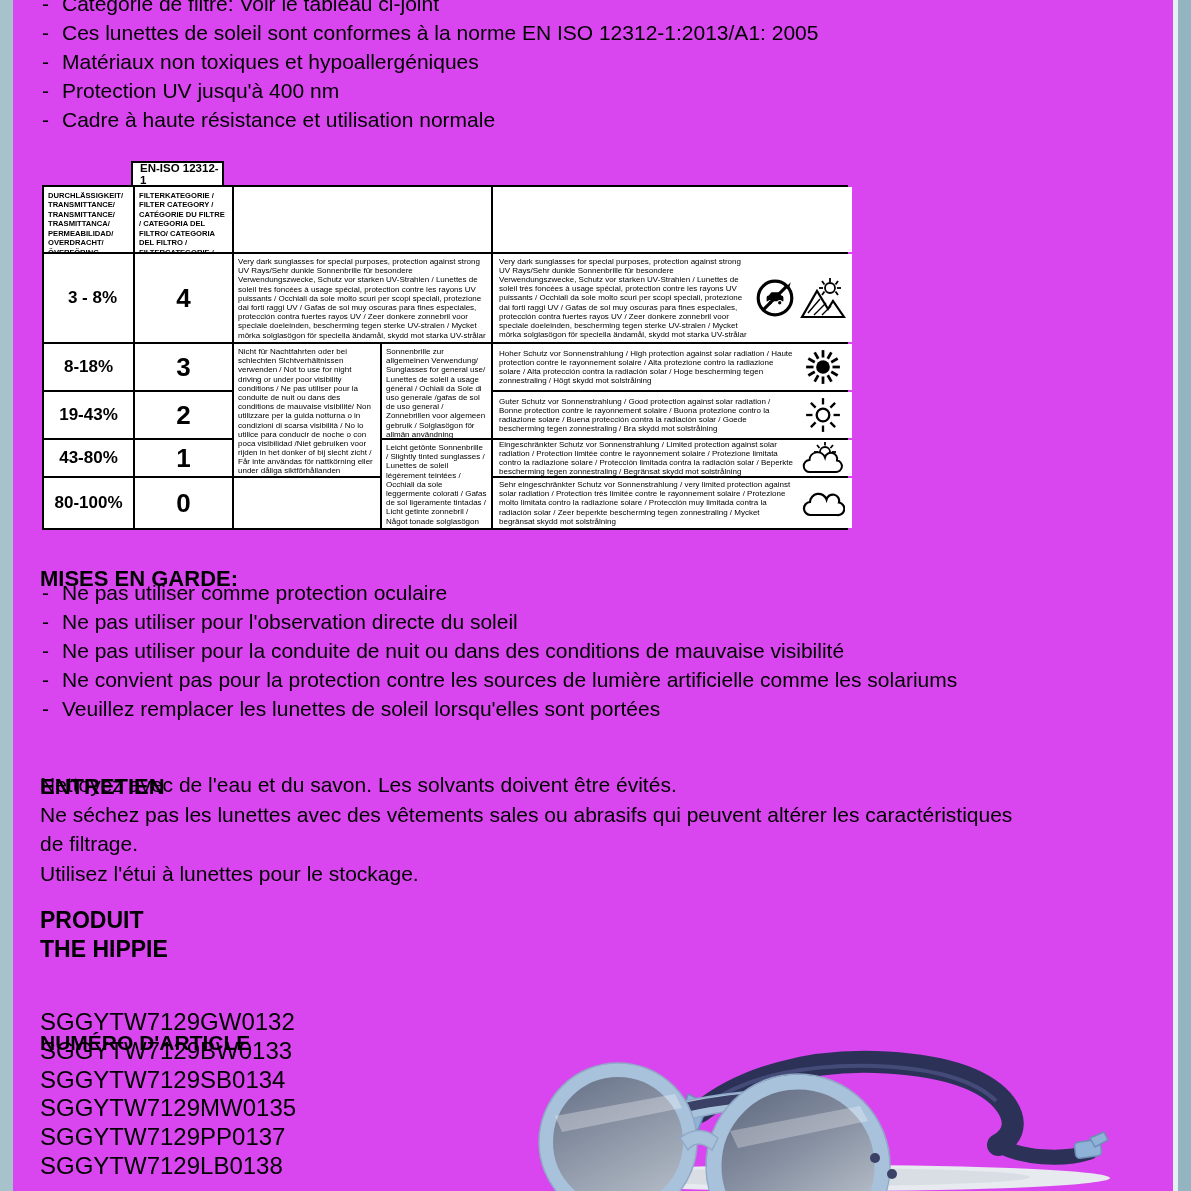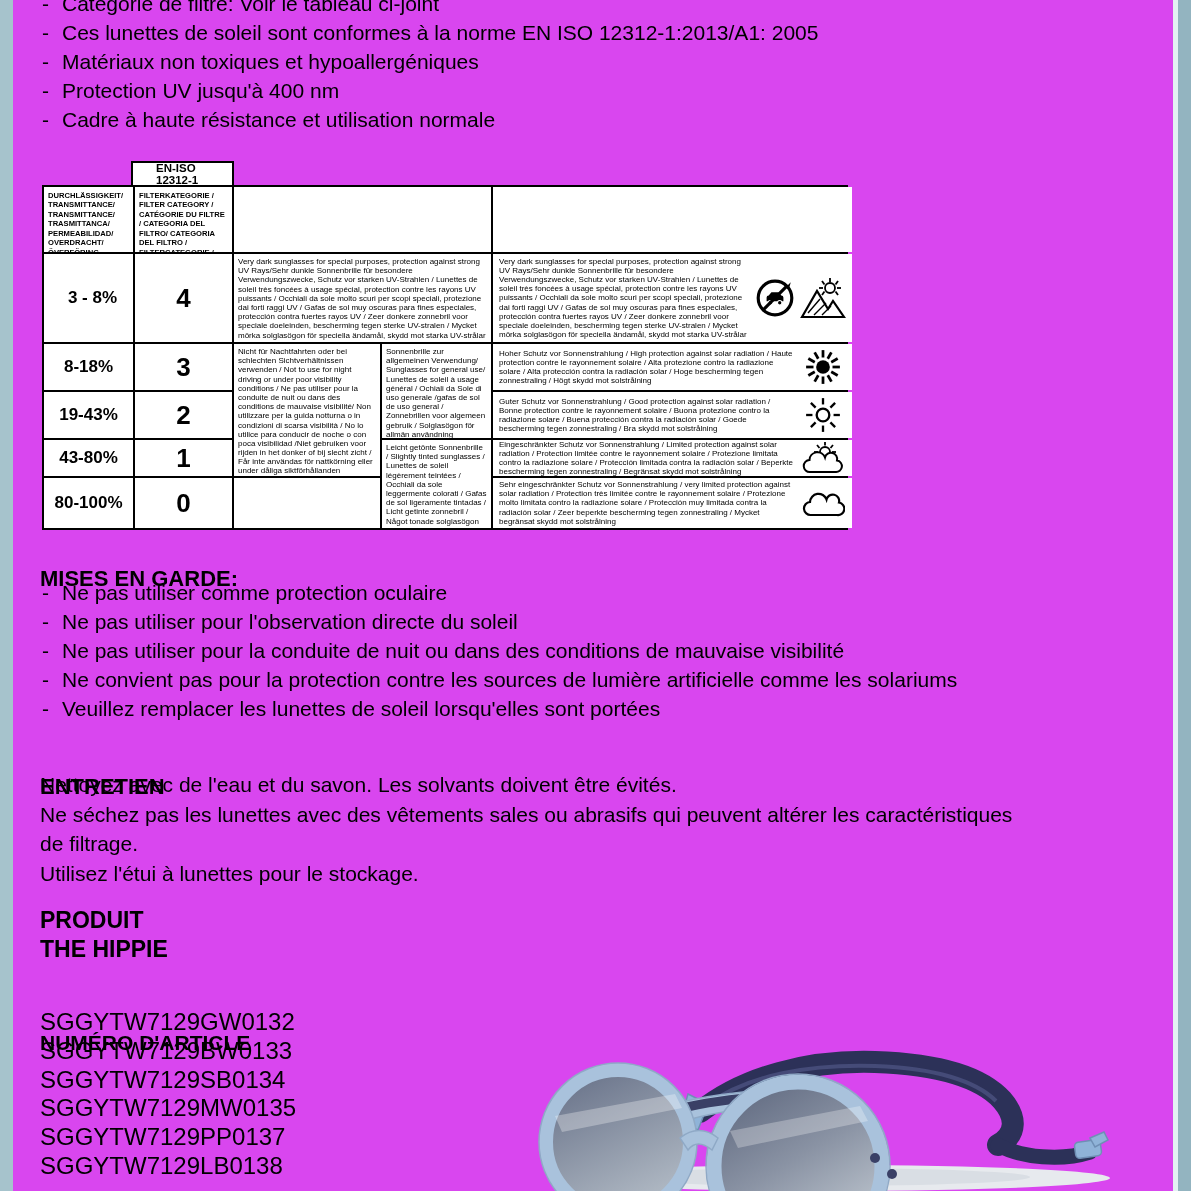--- a/index.html
+++ b/index.html
@@ -11,22 +11,22 @@
   #right-bar-fade{position:absolute;top:0;bottom:0;right:13px;width:5px;background:#e3f1f3;}
 
   
   .bullets{position:absolute;left:40px;list-style:none;margin:0;padding:0;font-size:21px;line-height:29px;}
   #intro-bullets{top:-11px;}
   .bullets li{position:relative;padding-left:22px;}
   .bullets li::before{content:"-";position:absolute;left:2px;}
 
   
   #filter-table{position:absolute;left:42px;top:161px;width:810px;}
-  #eniso-box{position:absolute;left:89px;top:0;width:103px;height:26px;border:2px solid #000;background:#fff;
-             display:flex;align-items:center;padding-left:23px;font-weight:bold;font-size:11.5px;box-sizing:border-box;}
+  #eniso-box{position:absolute;left:89px;top:0;width:93px;height:26px;border:2px solid #000;background:#fff;
+             display:flex;align-items:center;padding-left:7px;font-weight:bold;font-size:11.5px;box-sizing:border-box;}
   #table-grid{margin-top:24px;background:#000;padding:2px;display:grid;
               grid-template-columns:89px 97px 146px 109px 359px;
               grid-template-rows:65px 88px 46px 46px 36px 50px;
               gap:2px;width:806px;box-sizing:border-box;}
   .cell{background:#fff;overflow:hidden;box-sizing:border-box;}
   .hdr{font-weight:bold;font-size:7.6px;line-height:1.25;padding:4px 4px;}
   .val{display:flex;align-items:center;justify-content:center;font-weight:bold;}
   .val-pct{font-size:17px;}
   .val-cat{font-size:26px;}
   .txt{font-size:8px;line-height:1.15;padding:3px 4px;}

